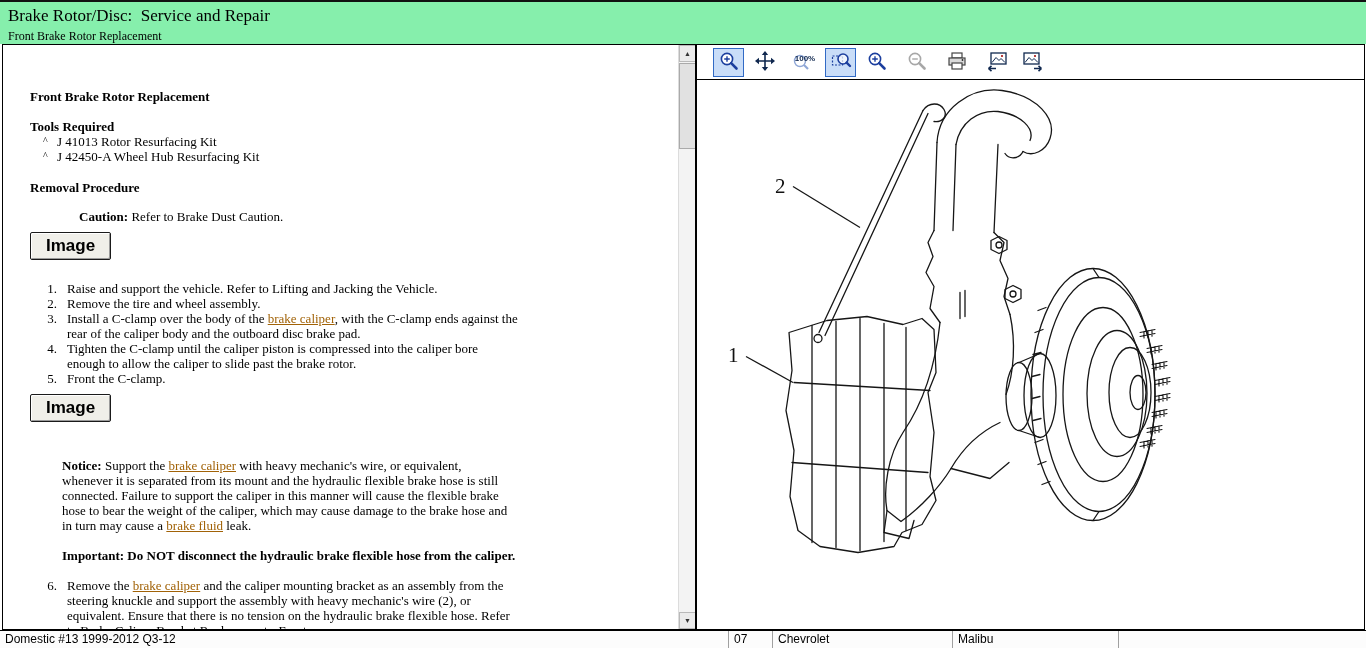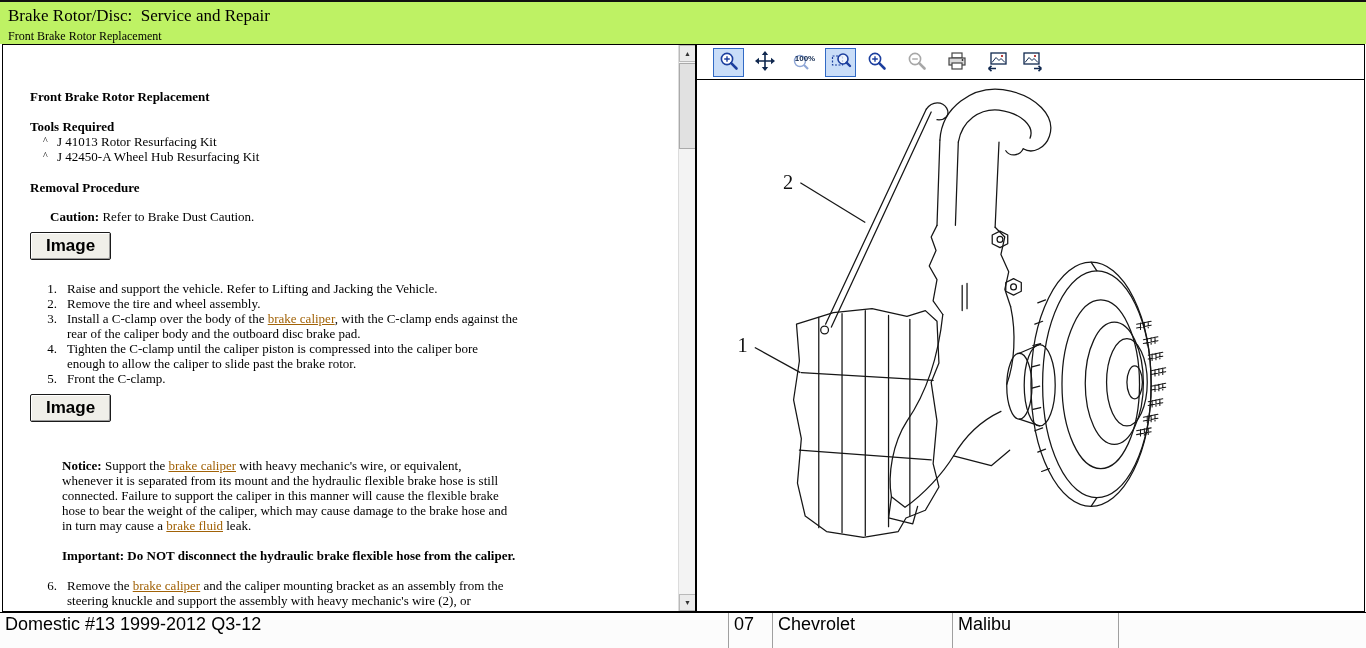--- a/index.html
+++ b/index.html
@@ -1,35 +1,35 @@
 <!DOCTYPE html>
 <html><head>
 <meta charset="utf-8">
 <style>
   * { box-sizing: border-box; margin: 0; padding: 0; }
   html, body { width: 1366px; height: 648px; overflow: hidden; background: #fff; }
   body { font-family: "Liberation Serif", serif; color: #000; }
   .page { width: 1366px; height: 648px; display: flex; flex-direction: column; border-top: 2px solid #111; }
 
   
-  .header { height: 42px; padding: 4px 22px 0 8px; background: #bef264; }
+  .header { height: 42px; padding: 4px 22px 0 8px; background: #86efac; }
   .title { font-size: 17px; white-space: pre-wrap; }
   .subtitle { font-size: 12px; margin-top: 3px; }
 
   .main { flex: 1; display: flex; min-height: 0; padding: 0 1px 0 2px; }
 
   
   .left-panel { position: relative; width: 694px; border: 1px solid #000; background: #fff; overflow: hidden; flex: none; }
   .doc { position: absolute; top: 0; left: 0; right: 17px; bottom: 0; overflow: hidden; padding: 44px 10px 0 27px; font-size: 13px; line-height: 15px; }
   .doc-heading { font-weight: bold; margin-bottom: 15px; }
   .tools-heading { font-weight: bold; }
   .tool-item { padding-left: 13px; display: flex; }
   .tool-bullet { font-size: 10px; width: 14px; flex: none; position: relative; top: -1px; }
   .removal-heading { font-weight: bold; margin: 16px 0 14px 0; }
-  .caution { margin-left: 20px; margin-bottom: 8px; }
+  .caution { margin-left: 49px; margin-bottom: 8px; }
   .btn-row-1 { margin-bottom: 21px; }
   .btn-row-2 { margin-bottom: 36px; }
   .btn-image { display: inline-block; font-family: Liberation Sans, sans-serif; font-size: 17px; font-weight: bold; padding: 3px 15px; background: #f0efe9; border: 1px solid #1a1a1a; border-radius: 2px; box-shadow: inset 1px 1px 0 #ffffff, inset -1px -1px 0 #9a9a9a; cursor: pointer; }
   .steps { margin-left: 14px; margin-bottom: 8px; }
   .step { display: flex; }
   .step-num { width: 13px; text-align: right; flex: none; }
   .step-body { margin-left: 10px; width: 452px; }
   .notice { margin-left: 32px; margin-bottom: 15px; width: 452px; }
   .important { margin-left: 32px; margin-bottom: 15px; }
   a.doclink { color: #a16207; text-decoration: underline; cursor: pointer; }
@@ -45,21 +45,21 @@
   .right-panel { flex: 1; border: 1px solid #000; background: #fff; display: flex; flex-direction: column; min-width: 0; }
   .toolbar { height: 35px; border-bottom: 1px solid #000; display: flex; align-items: center; padding-left: 16px; flex: none; }
   .tb-btn { width: 31px; height: 29px; border: 1px solid transparent; background: transparent; display: flex; align-items: center; justify-content: center; margin-right: 5px; cursor: pointer; }
   .tb-btn.selected { background: #c9ddf8; border-color: #316ac5; }
   .tb-btn.disabled { opacity: 0.45; filter: grayscale(100%); cursor: default; }
   .mr-lg { margin-right: 9px; }
   .figure { flex: 1; position: relative; background: #fff; }
   .figure svg { position: absolute; inset: 0; width: 100%; height: 100%; }
 
   
-  .statusbar { height: 36px; border-top: 1px solid #000; background: #fcfcfc; display: flex; font-family: "Liberation Sans", sans-serif; font-size: 18px; align-items: stretch; flex: none; }
+  .statusbar { height: 18px; border-top: 1px solid #000; background: #fcfcfc; display: flex; font-family: "Liberation Sans", sans-serif; font-size: 12px; align-items: stretch; flex: none; }
   .cell { padding: 1px 0 0 5px; border-right: 1px solid #a0a0a0; white-space: nowrap; overflow: hidden; }
   .c0 { width: 729px; }
   .c1 { width: 44px; }
   .c2 { width: 180px; }
   .c3 { width: 166px; }
   .c4 { flex: 1; border-right: none; }
 </style>
 </head>
 <body>
 

